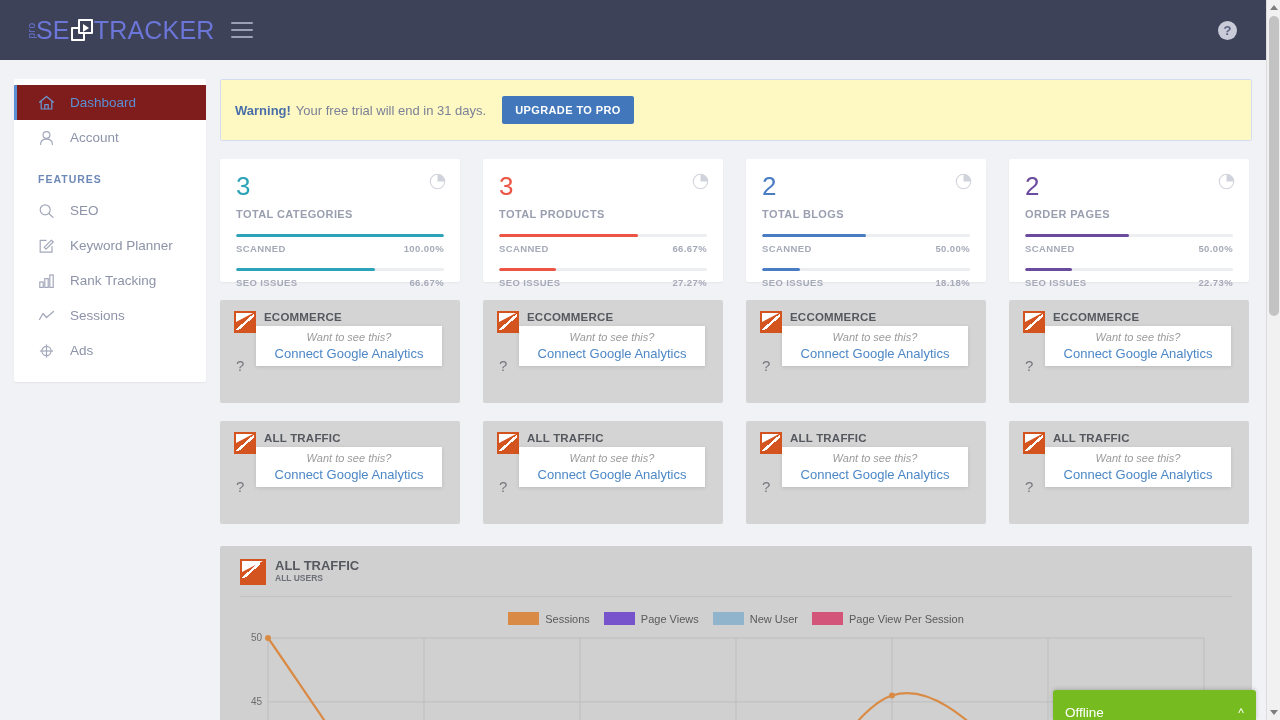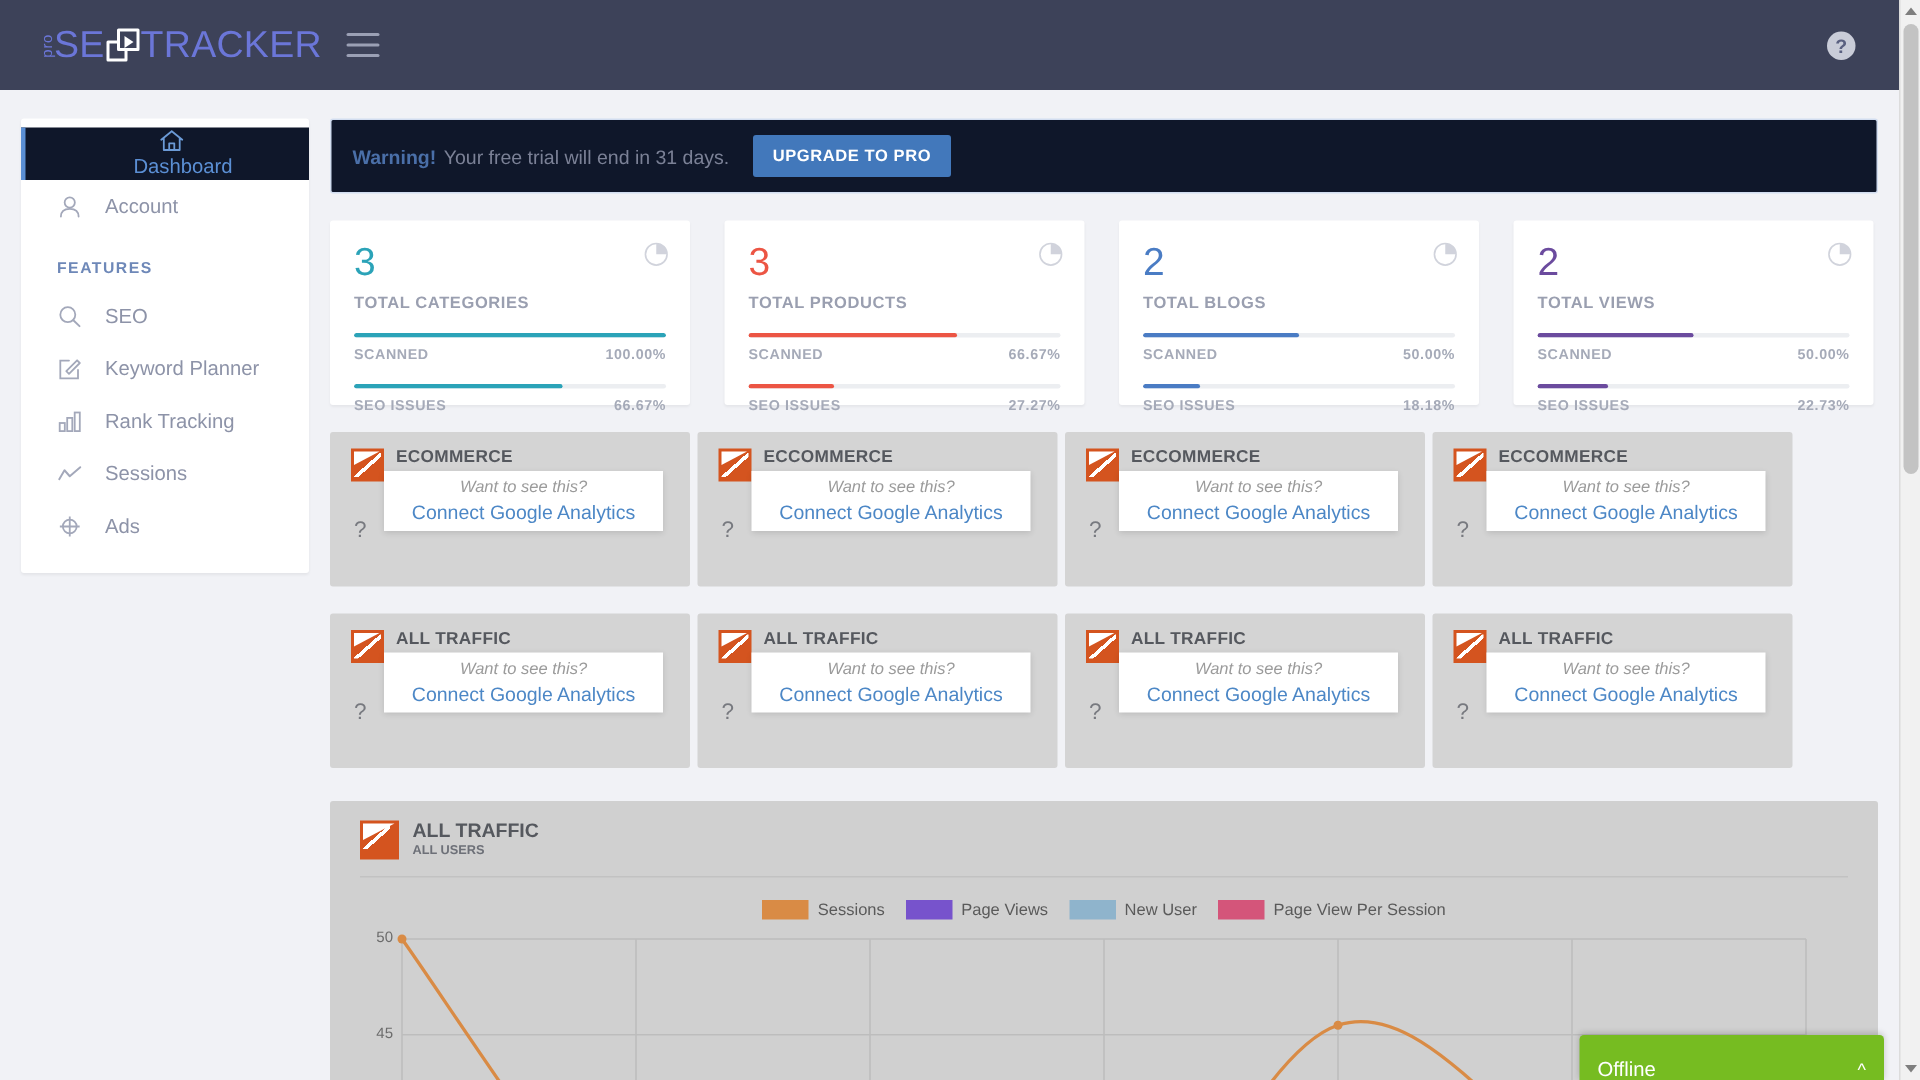--- a/index.html
+++ b/index.html
@@ -111,23 +111,22 @@
   .nav-item {
     display: flex; align-items: center;
     height: 35px;
     padding-left: 24px;
     color: #8d93a8;
     font-size: 13.5px;
     cursor: pointer;
     position: relative;
   }
   .nav-item.active {
-    background: #0f172a;
+    background: #7f1d1d;
     color: #5b8fd4;
-    flex-direction: column;
   }
   .nav-item.active::before {
     content: "";
     position: absolute; left: 0; top: 0; bottom: 0;
     width: 3px; background: #5b8fd4;
   }
   .nav-icon {
     width: 20px; height: 18px;
     margin-right: 12px;
     display: flex; align-items: center; justify-content: flex-start;
@@ -144,22 +143,22 @@
 
   
   .main {
     position: absolute;
     left: 220px; top: 19px;
     width: 1032px;
   }
 
   
   .warn {
-    height: 50px;
-    background: #0f172a;
+    height: 62px;
+    background: #fef9c3;
     border: 1px solid #d2ddf0;
     border-radius: 2px;
     display: flex; align-items: center;
     padding-left: 14px;
     font-size: 13px;
     color: #7b8196;
   }
   .warn b { color: #4a6fa8; margin-right: 5px; }
   .warn-btn {
     margin-left: 16px;
@@ -201,21 +200,21 @@
   .bar-fill { height: 3px; border-radius: 2px; }
   .bar-row {
     display: flex; justify-content: space-between;
     font-size: 9.5px; letter-spacing: .4px;
     color: #a5aab8;
     margin-top: 6px;
     font-weight: 600;
   }
 
   
-  .ga-row { display: flex; gap: 5px; margin-top: 18px; }
+  .ga-row { display: flex; gap: 23px; margin-top: 18px; }
   .ga-card {
     width: 240px; height: 103px;
     background: #d4d4d4;
     border-radius: 2px;
     position: relative;
     overflow: hidden;
   }
   .ga-head {
     display: flex; align-items: flex-start;
     padding: 11px 0 0 14px;
@@ -525,21 +524,21 @@
             <span>SEO ISSUES</span>
             <span>18.18%</span>
           </div>
         </div>
         <div class="stat-card">
           <div class="pie-icon"><svg width="17" height="17" viewBox="0 0 17 17">
               <circle cx="8.5" cy="8.5" r="7.2" fill="none" stroke="#9aa0b2" stroke-width="1.1"></circle>
               <path d="M8.5 8.5 V1.3 A7.2 7.2 0 0 1 15.7 8.5 Z" fill="#9aa0b2"></path>
             </svg></div>
           <div class="stat-num" style="color:#6b4b9e">2</div>
-          <div class="stat-label">TOTAL VIEWS</div>
+          <div class="stat-label">ORDER PAGES</div>
           <div class="bar-track">
             <div class="bar-fill" style="width:50%;background:#6b4b9e"></div>
           </div>
           <div class="bar-row">
             <span>SCANNED</span>
             <span>50.00%</span>
           </div>
           <div class="bar-track">
             <div class="bar-fill" style="width:22.73%;background:#6b4b9e"></div>
           </div>

